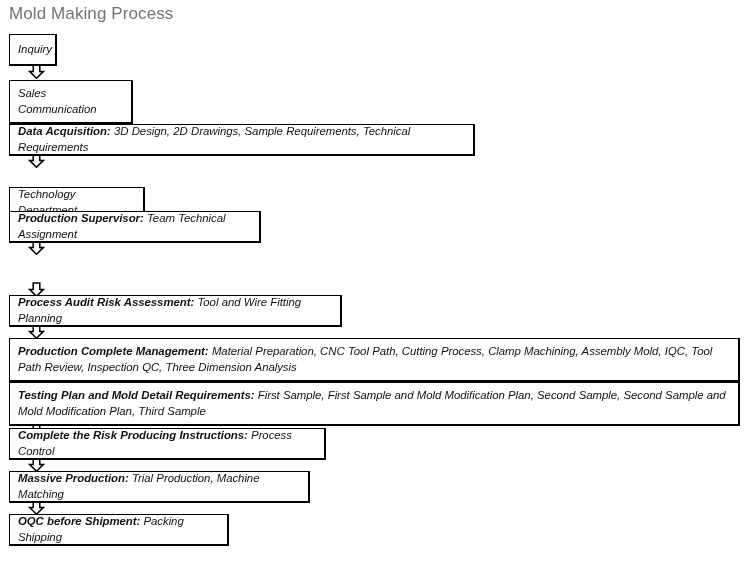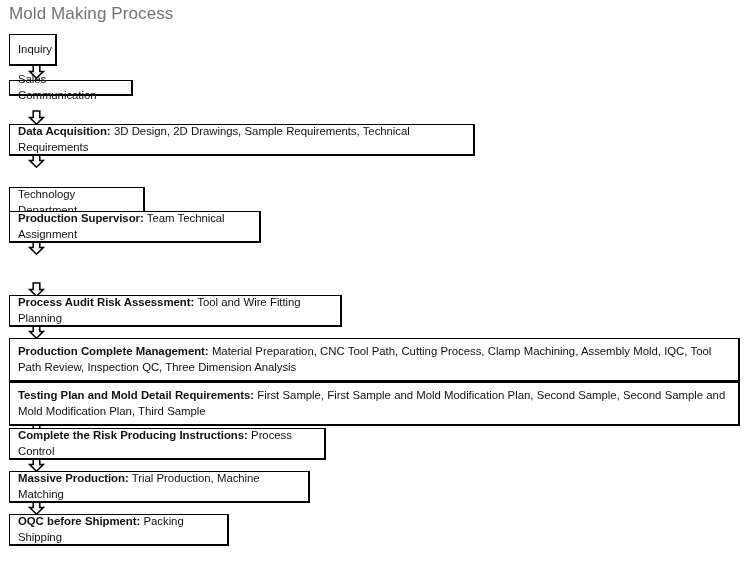--- a/index.html
+++ b/index.html
@@ -38,20 +38,21 @@
   .node {
     position: absolute;
     box-sizing: border-box;
     background: #ffffff;
     border: 1.4px solid #000000;
     border-right-width: 2.4px;
     border-bottom-width: 2.4px;
     display: flex;
     align-items: center;
     padding: 2px 7px 2px 8px;
+    font-style: italic;
   }
 
   .node-label {
     font-size: 11.4px;
     line-height: 15.5px;
     font-weight: 400;
     color: #111111;
     letter-spacing: -0.05px;
     word-spacing: 0.2px;
   }
@@ -128,21 +129,21 @@
       </svg>
     </div>
     <div class="connector" style="left: 28px; top: 500px;">
       <svg viewBox="0 0 17 15" xmlns="http://www.w3.org/2000/svg">
         <path d="M5.2 0.9 L11.8 0.9 L11.8 7.6 L15.2 7.6 L8.5 14.2 L1.8 7.6 L5.2 7.6 Z" fill="#ffffff" stroke="#000000" stroke-width="1.5" stroke-linejoin="miter"></path>
       </svg>
     </div>
     <div class="node" style="left: 9px; top: 34px; width: 48px; height: 32px;">
       <div class="node-label"><span>Inquiry</span></div>
     </div>
-    <div class="node" style="left: 9px; top: 80px; width: 124px; height: 16px;">
+    <div class="node" style="left: 9px; top: 80px; width: 124px; height: 44px;">
       <div class="node-label"><span>Sales Communication</span></div>
     </div>
     <div class="node" style="left: 9px; top: 124px; width: 466px; height: 32px;">
       <div class="node-label"><span class="lead">Data Acquisition:</span><span> 3D Design, 2D Drawings, Sample Requirements, Technical Requirements</span></div>
     </div>
     <div class="node" style="left: 9px; top: 167px; width: 136px; height: 32px; margin-top: 20px;">
       <div class="node-label"><span>Technology Department</span></div>
     </div>
     <div class="node" style="left: 9px; top: 211px; width: 252px; height: 32px;">
       <div class="node-label"><span class="lead">Production Supervisor:</span><span> Team Technical Assignment</span></div>

